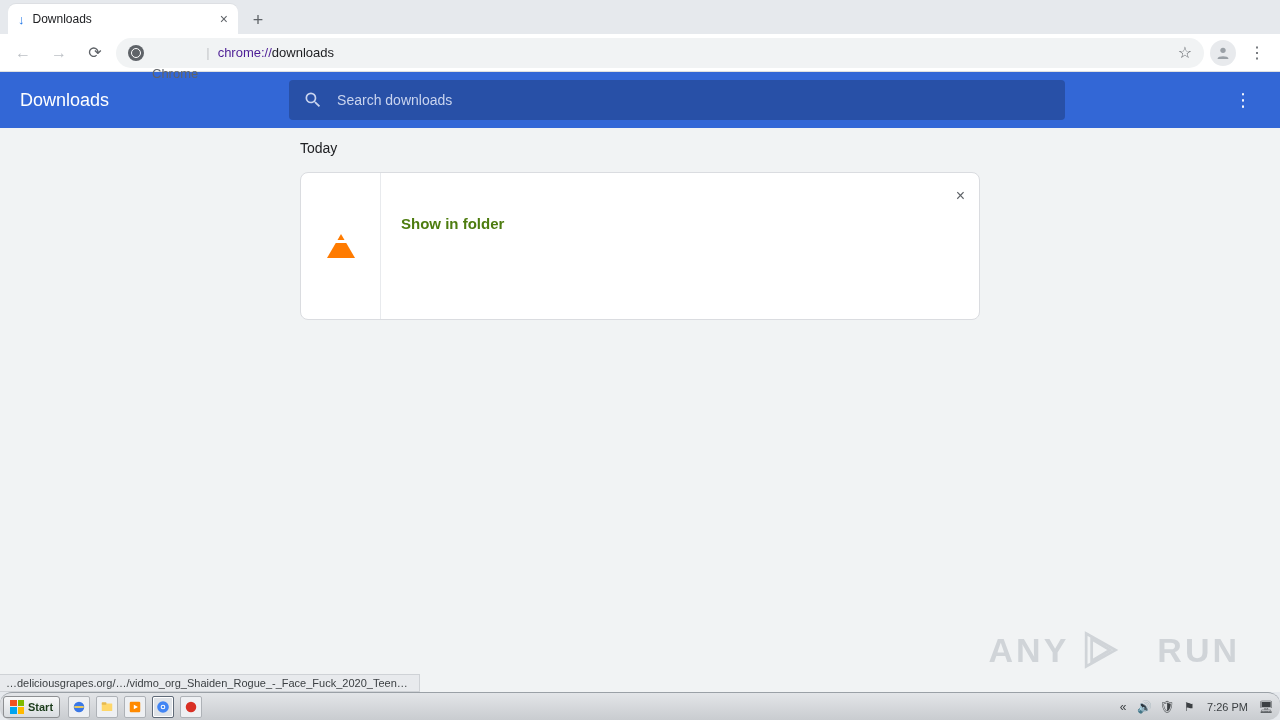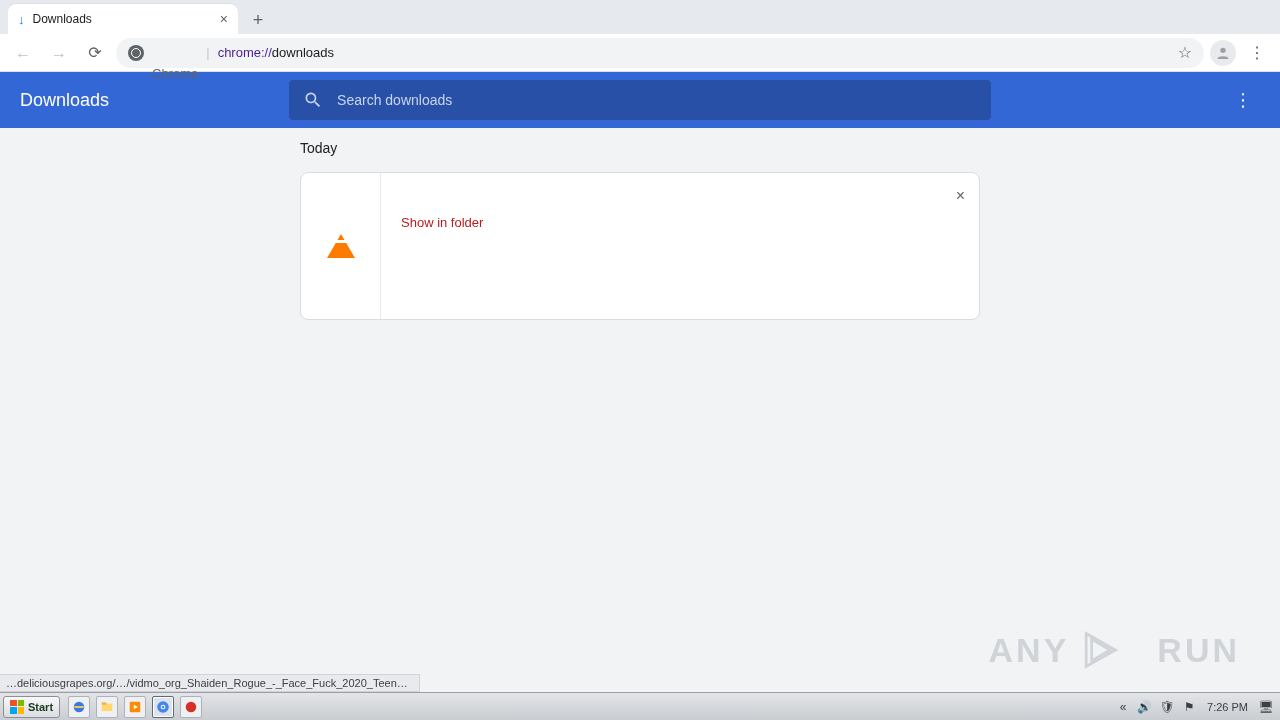--- a/index.html
+++ b/index.html
@@ -26,51 +26,51 @@
 .omnibox .chrome-label { color: #5f6368; margin-top: 41px; }
 .omnibox .sep { color: #c4c7c9; }
 .omnibox .path-light { color: #4c1d95; }
 .omnibox .path-dark { color: #202124; }
 .omnibox .star { margin-left: auto; color: #5f6368; font-size: 16px; cursor: pointer; }
 .avatar { width: 26px; height: 26px; border-radius: 50%; background: #e8eaed; display: flex; align-items: center; justify-content: center; color: #9aa0a6; font-size: 14px; }
 
 
 .dl-header { height: 56px; background: #3367d6; display: flex; align-items: center; padding: 0 20px; }
 .dl-title { color: #fff; font-size: 18px; font-weight: 400; }
-.dl-search { margin-left: 180px; width: 702px; height: 40px; background: #2850a7; border-radius: 4px; display: flex; align-items: center; padding: 0 14px; gap: 14px; justify-content: space-between; }
+.dl-search { margin-left: 180px; width: 776px; height: 40px; background: #2850a7; border-radius: 4px; display: flex; align-items: center; padding: 0 14px; gap: 14px; justify-content: space-between; }
 .dl-search svg { width: 20px; height: 20px; fill: #c9d4ef; }
 .dl-search input { flex: 1; background: transparent; border: none; outline: none; color: #fff; font-size: 14px; }
 .dl-search input::placeholder { color: #c9d4ef; }
 .dl-menu { margin-left: auto; color: #fff; font-size: 18px; cursor: pointer; padding: 8px; }
 
 
 .content { background: #f1f3f4; height: calc(100% - 34px - 38px - 56px - 28px); overflow: auto; }
 .content-inner { width: 680px; margin: 0 auto; padding-top: 12px; }
 .section-label { font-size: 14px; color: #202124; margin-bottom: 16px; }
 
 .card { background: #fff; border: 1px solid #dadce0; border-radius: 8px; display: flex; min-height: 148px; position: relative; }
 .card-left { width: 80px; display: flex; align-items: center; justify-content: center; border-right: 1px solid #e8eaed; }
 .vlc-icon { width: 0; height: 0; border-left: 14px solid transparent; border-right: 14px solid transparent; border-bottom: 24px solid #ff7b00; position: relative; }
 .vlc-icon::after { content: ""; position: absolute; left: -14px; top: 6px; width: 28px; height: 3px; background: #fff; }
 .card-body { flex: 1; padding: 16px 40px 16px 20px; }
 .file-link { color: #1967d2; font-size: 13px; line-height: 1.5; cursor: pointer; word-break: break-all; }
 .src-url { color: #5f6368; font-size: 13px; margin-top: 10px; white-space: nowrap; overflow: hidden; text-overflow: ellipsis; }
-.show-folder { color: #b91c1c; font-size: 13px; margin-top: 26px; cursor: pointer; display: inline-block; }
+.show-folder { color: #4d7c0f; font-size: 15px; margin-top: 26px; cursor: pointer; display: inline-block; font-weight: bold; }
 .card-close { position: absolute; top: 14px; right: 14px; color: #5f6368; font-size: 16px; cursor: pointer; }
 
 
 .hover-status { position: absolute; left: 0; bottom: 28px; background: #e8eaed; border: 1px solid #cfd2d6; border-left: none; font-size: 11px; color: #3c4043; padding: 2px 6px; max-width: 420px; white-space: nowrap; overflow: hidden; text-overflow: ellipsis; }
 
 
 .watermark { position: absolute; right: 40px; bottom: 48px; display: flex; align-items: center; gap: 8px; opacity: 0.28; }
 .watermark .wm-text { font-size: 34px; font-weight: 700; letter-spacing: 3px; color: #7c8591; font-family: Arial, sans-serif; margin-left: 28px; }
 .watermark svg { width: 44px; height: 44px; fill: none; stroke: #7c8591; stroke-width: 3; }
 
 
-.taskbar { position: absolute; left: 0; right: 0; bottom: 0; height: 28px; background: linear-gradient(#e3e5e8, #c9ccd0); border-top: 1px solid #9aa0a6; display: flex; align-items: center; font-size: 11px; }
+.taskbar { position: absolute; left: 0; right: 0; bottom: 0; height: 28px; background: linear-gradient(#e3e5e8, #c9ccd0); border-top: 1px solid #9aa0a6; display: flex; align-items: center; font-size: 11px; border-radius: 12px; }
 .start-btn { height: 22px; margin-left: 3px; padding: 0 6px; display: flex; align-items: center; gap: 4px; background: linear-gradient(#f7f8f9, #d9dde1); border: 1px solid #8d8f92; border-radius: 3px; font-weight: bold; color: #1b3b1b; cursor: pointer; }
 .start-flag { width: 14px; height: 14px; display: grid; grid-template-columns: 1fr 1fr; grid-template-rows: 1fr 1fr; gap: 1px; }
 .start-flag span:nth-child(1){background:#f25022;} .start-flag span:nth-child(2){background:#7fba00;} .start-flag span:nth-child(3){background:#00a4ef;} .start-flag span:nth-child(4){background:#ffb900;}
 .task-icons { display: flex; gap: 6px; margin-left: 8px; }
 .task-icons .ti { width: 22px; height: 22px; border: 1px solid #aeb2b7; border-radius: 2px; display: flex; align-items: center; justify-content: center; background: #eef0f3; cursor: pointer; }
 .task-icons .ti.active { border: 1px solid #5f6a78; background: #dfe3e8; box-shadow: inset 0 0 0 1px #fff; }
 .tray { margin-left: auto; display: flex; align-items: center; gap: 6px; padding-right: 6px; color: #3c4043; }
 .tray .tr { width: 16px; height: 16px; display: flex; align-items: center; justify-content: center; font-size: 12px; }
 .clock { font-size: 11px; padding: 0 4px; }
 </style>

